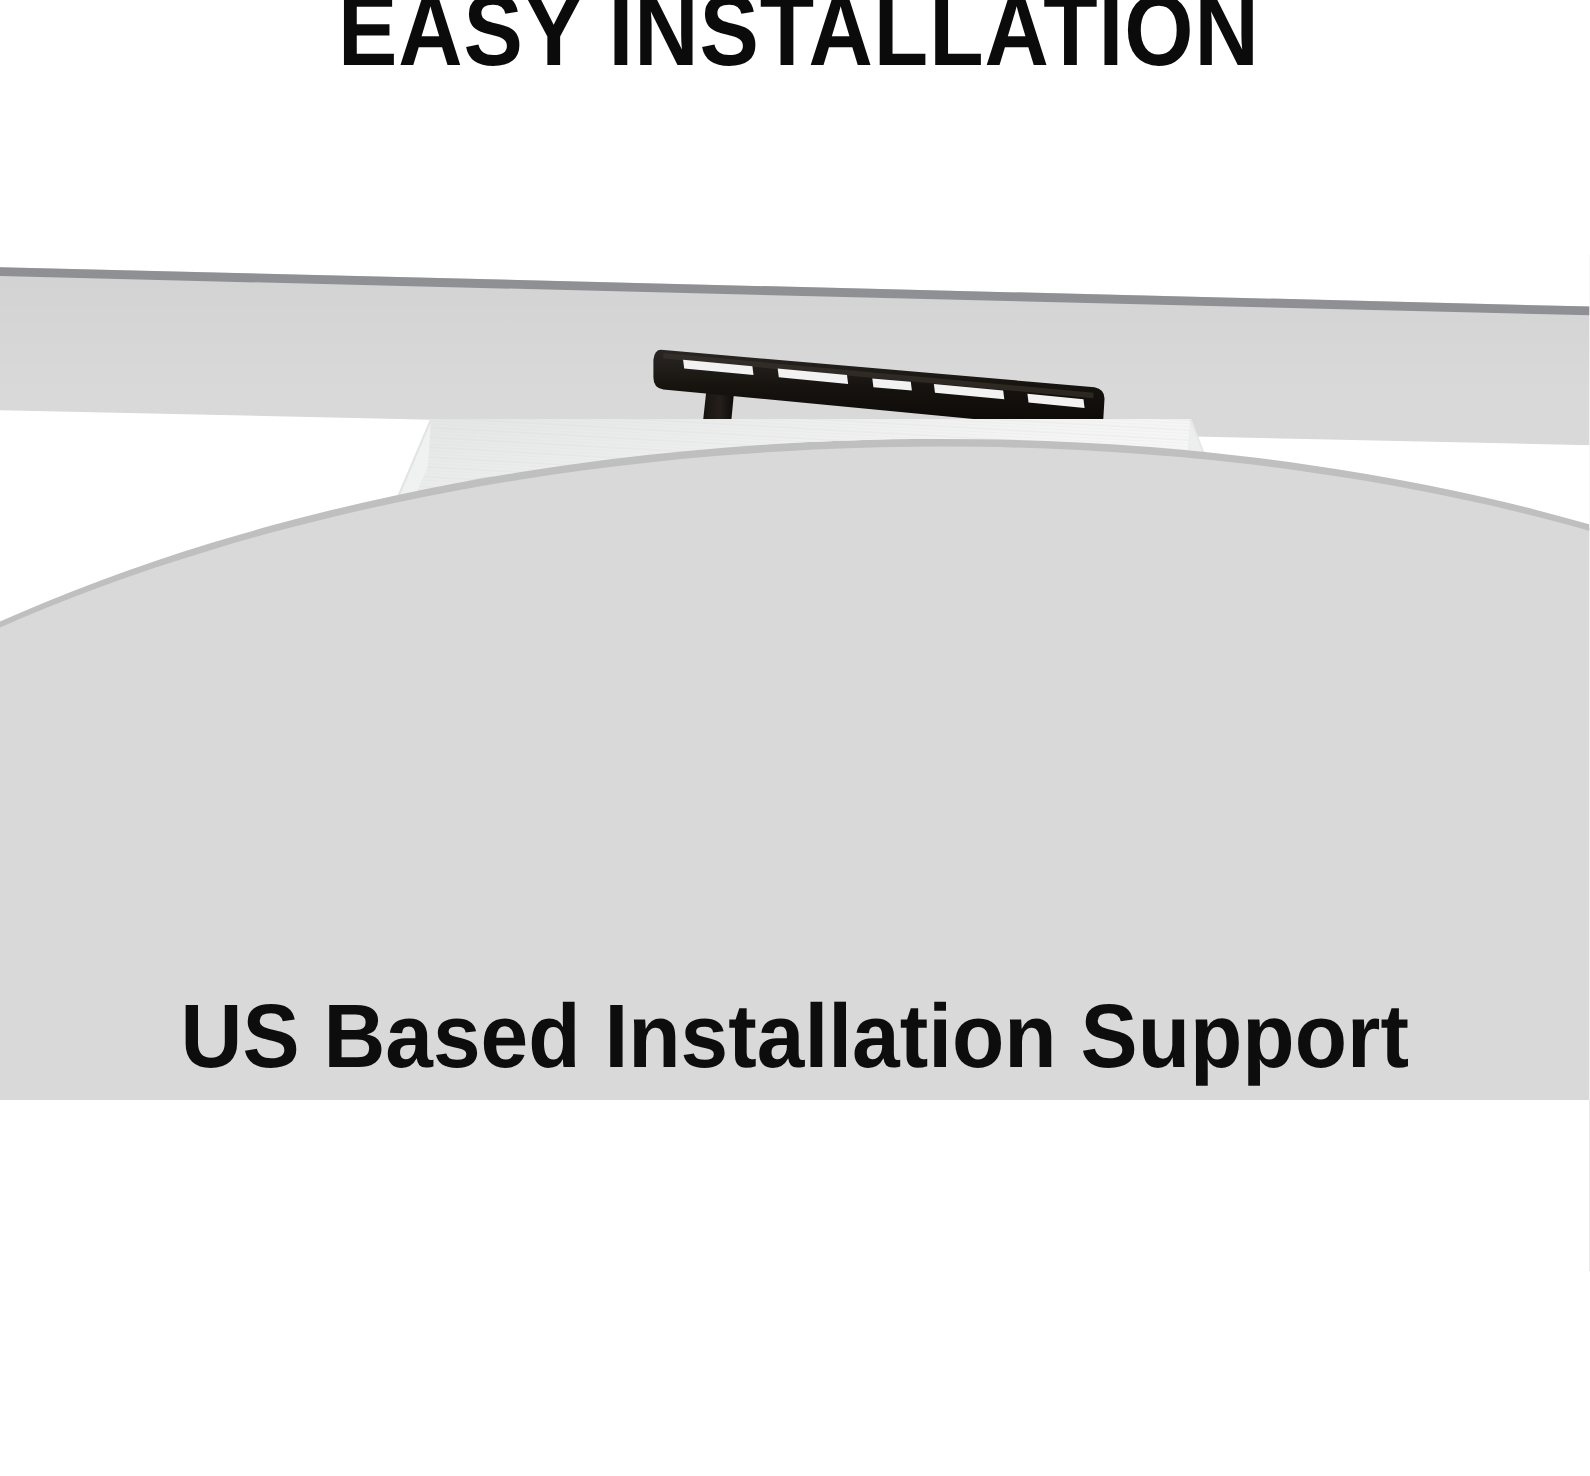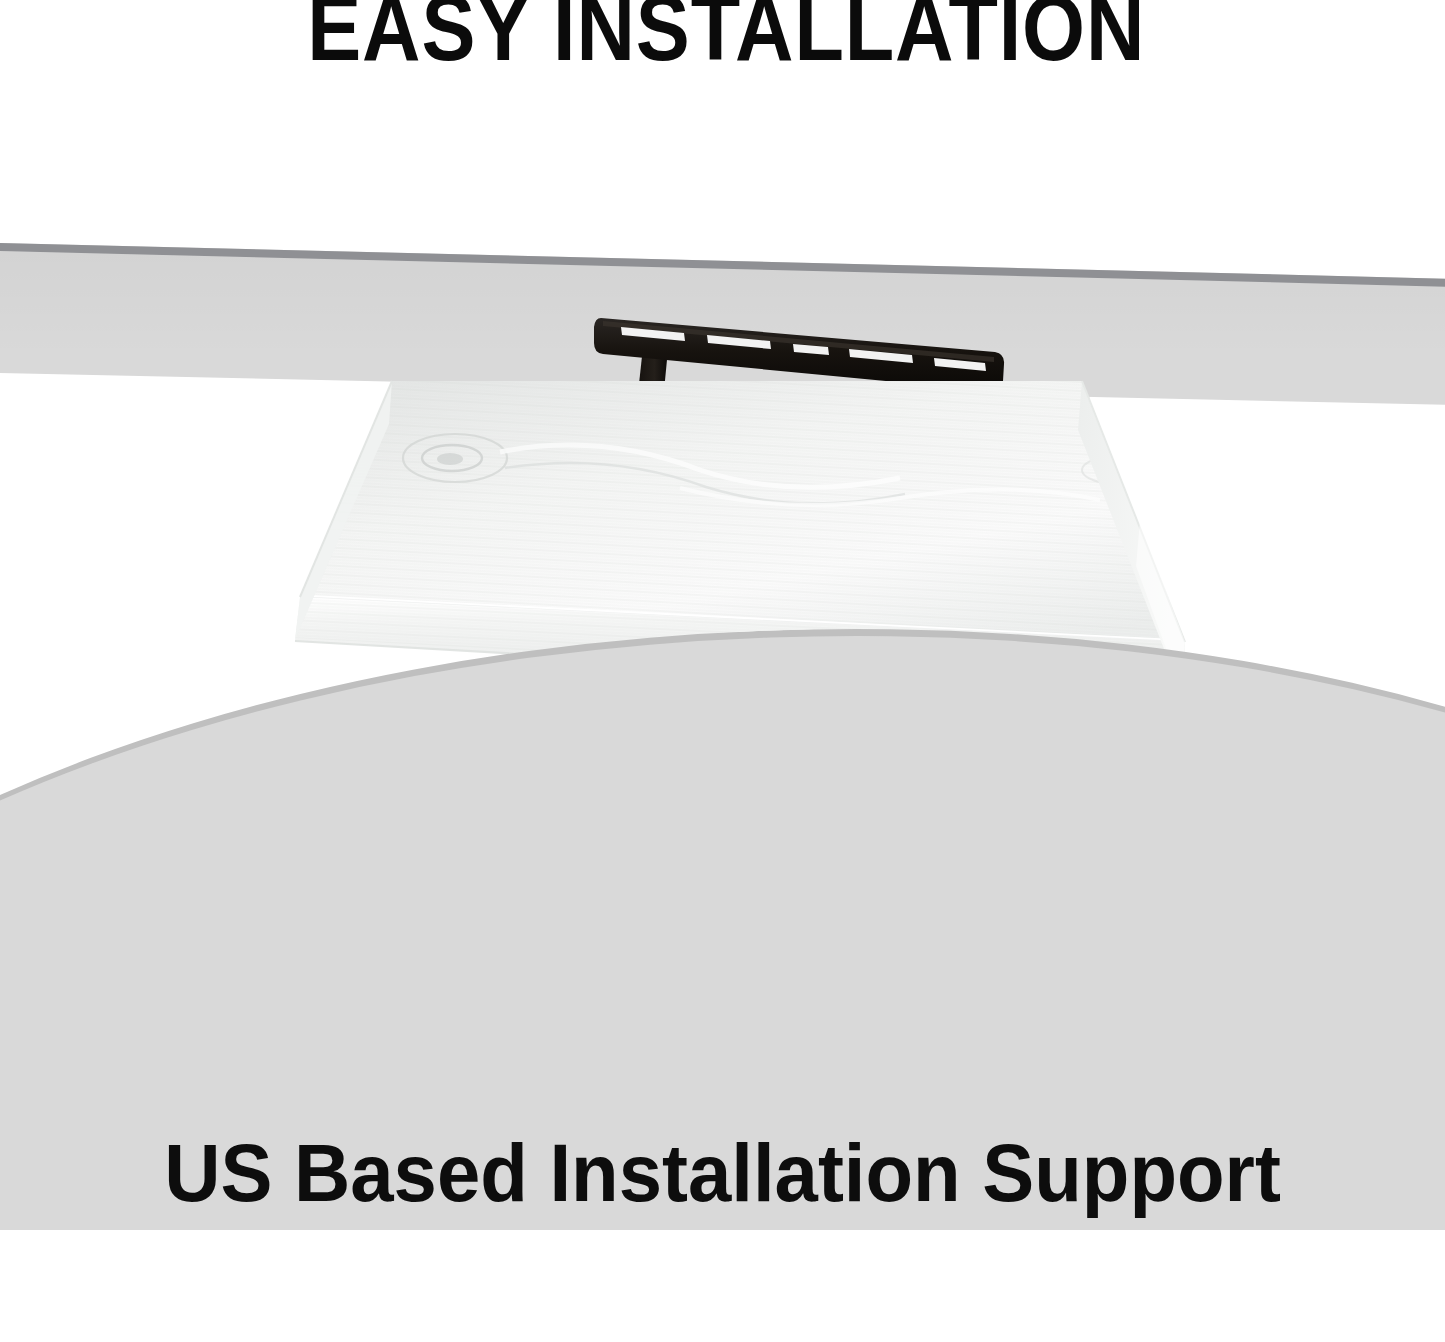--- a/index.html
+++ b/index.html
@@ -7,21 +7,21 @@
     padding: 0;
     background: #ffffff;
   }
   body {
     font-family: "Liberation Sans", sans-serif;
   }
 
   #stage {
     position: relative;
     width: 1445px;
-    height: 1230px;
+    height: 1000px;
     overflow: hidden;
     background: #ffffff;
   }
 
   
   .headline {
     position: absolute;
     left: 0;
     top: -18px;
     width: 1445px;

